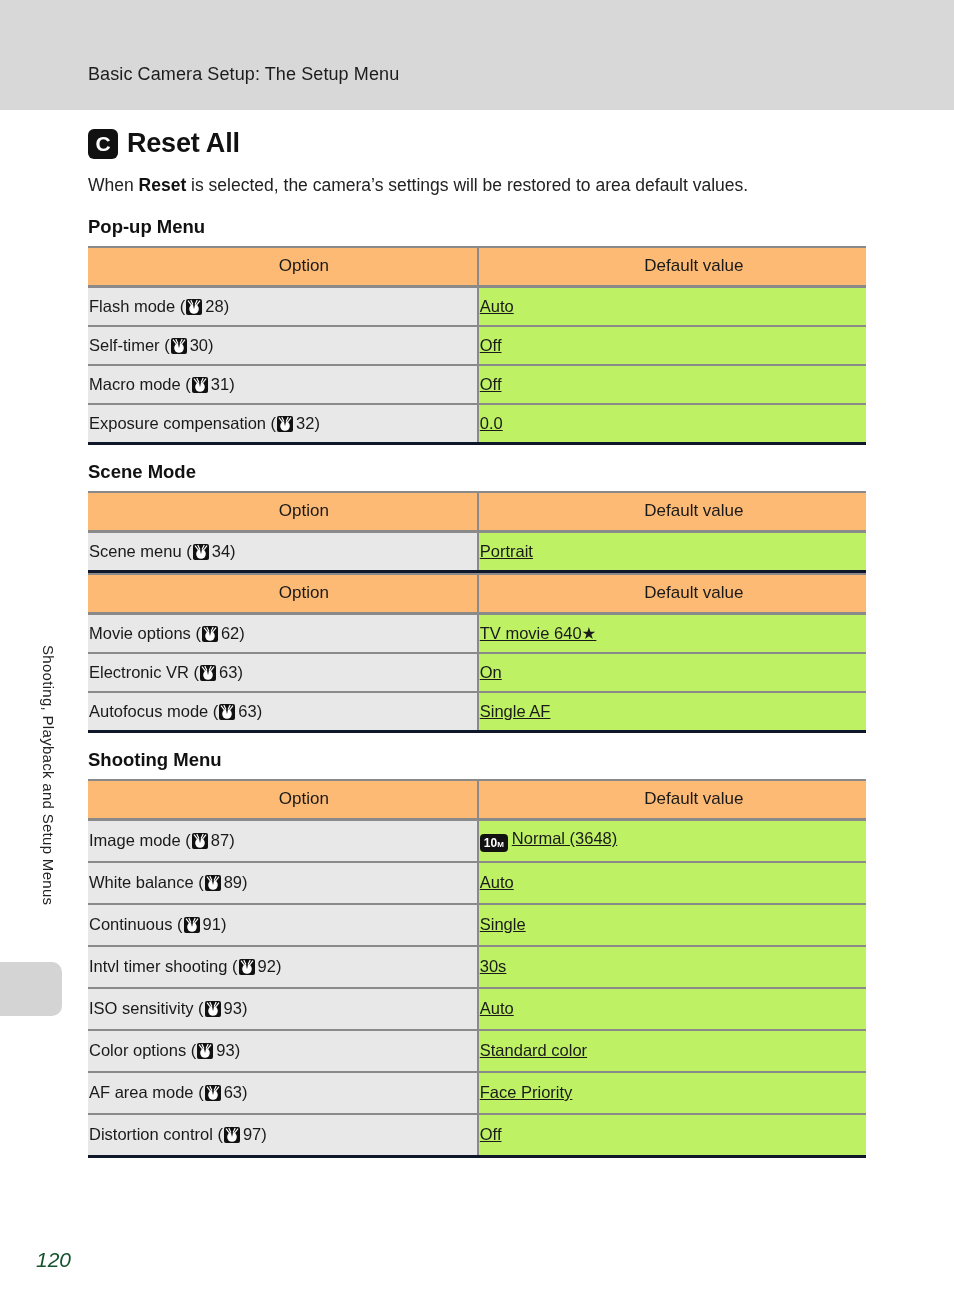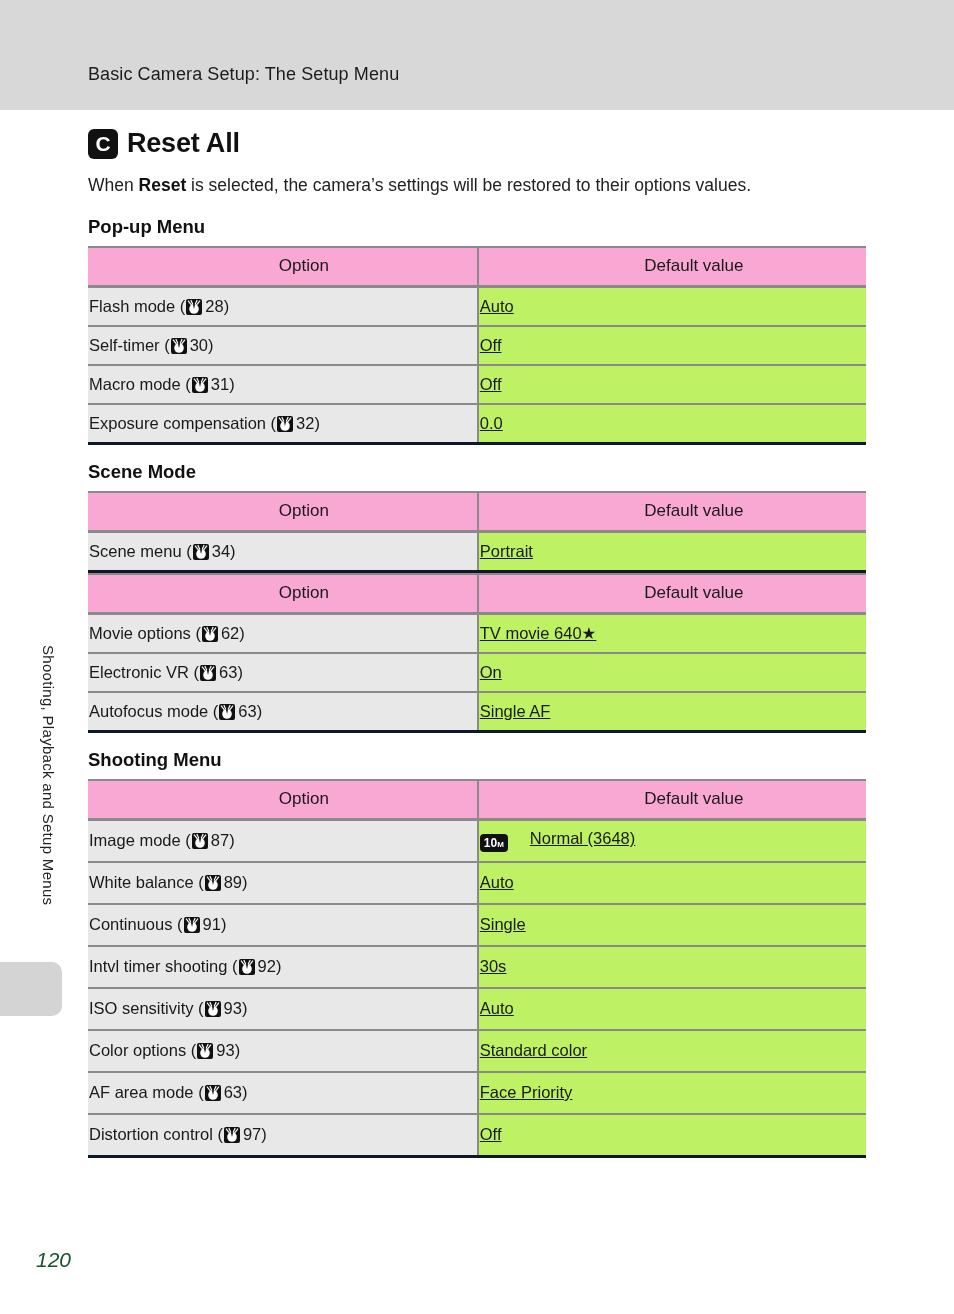--- a/index.html
+++ b/index.html
@@ -65,21 +65,21 @@
     margin-top:16px;
     margin-bottom:8px;
   }
   table.menu-table{
     width:100%;
     border-collapse:collapse;
     table-layout:fixed;
   }
   table.menu-table thead th{
     height:35px;
-    background:#f9a8d4;
+    background:#fdba74;
     font-weight:normal;
     font-size:17px;
     color:#1a1a1a;
     text-align:center;
     vertical-align:middle;
     border-top:2px solid #8a8a8a;
     border-bottom:3px solid #8a8a8a;
     padding-left:44px;
   }
   table.menu-table th:first-child,
@@ -116,21 +116,21 @@
     display:inline-block;
     background:#111;
     color:#fff;
     border-radius:4px;
     height:18px;
     line-height:18px;
     padding:0 4px;
     font-weight:bold;
     font-size:12px;
     vertical-align:-3px;
-    margin-right:22px;
+    margin-right:4px;
   }
   .img-mode-icon .sub{
     font-size:8px;
   }
   
   .sidebar-label{
     position:absolute;
     top:645px;
     left:40px;
     writing-mode:vertical-rl;
@@ -164,21 +164,21 @@
   <div class="band-title">Basic Camera Setup: The Setup Menu</div>
 </div>
 
 <div class="content">
 
   <div class="title-row">
     <div class="reset-icon">C</div>
     <div class="page-title">Reset All</div>
   </div>
 
-  <p class="intro"><span>When </span><b>Reset</b><span> is selected, the camera’s settings will be restored to their options values.</span></p>
+  <p class="intro"><span>When </span><b>Reset</b><span> is selected, the camera’s settings will be restored to area default values.</span></p>
 
   <div id="sections">
       <div class="section-heading">Pop-up Menu</div>
       <table class="menu-table section-0">
         <colgroup>
           <col style="width: 50.1%;">
           <col style="width: 49.9%;">
         </colgroup>
         <thead>
           <tr>

